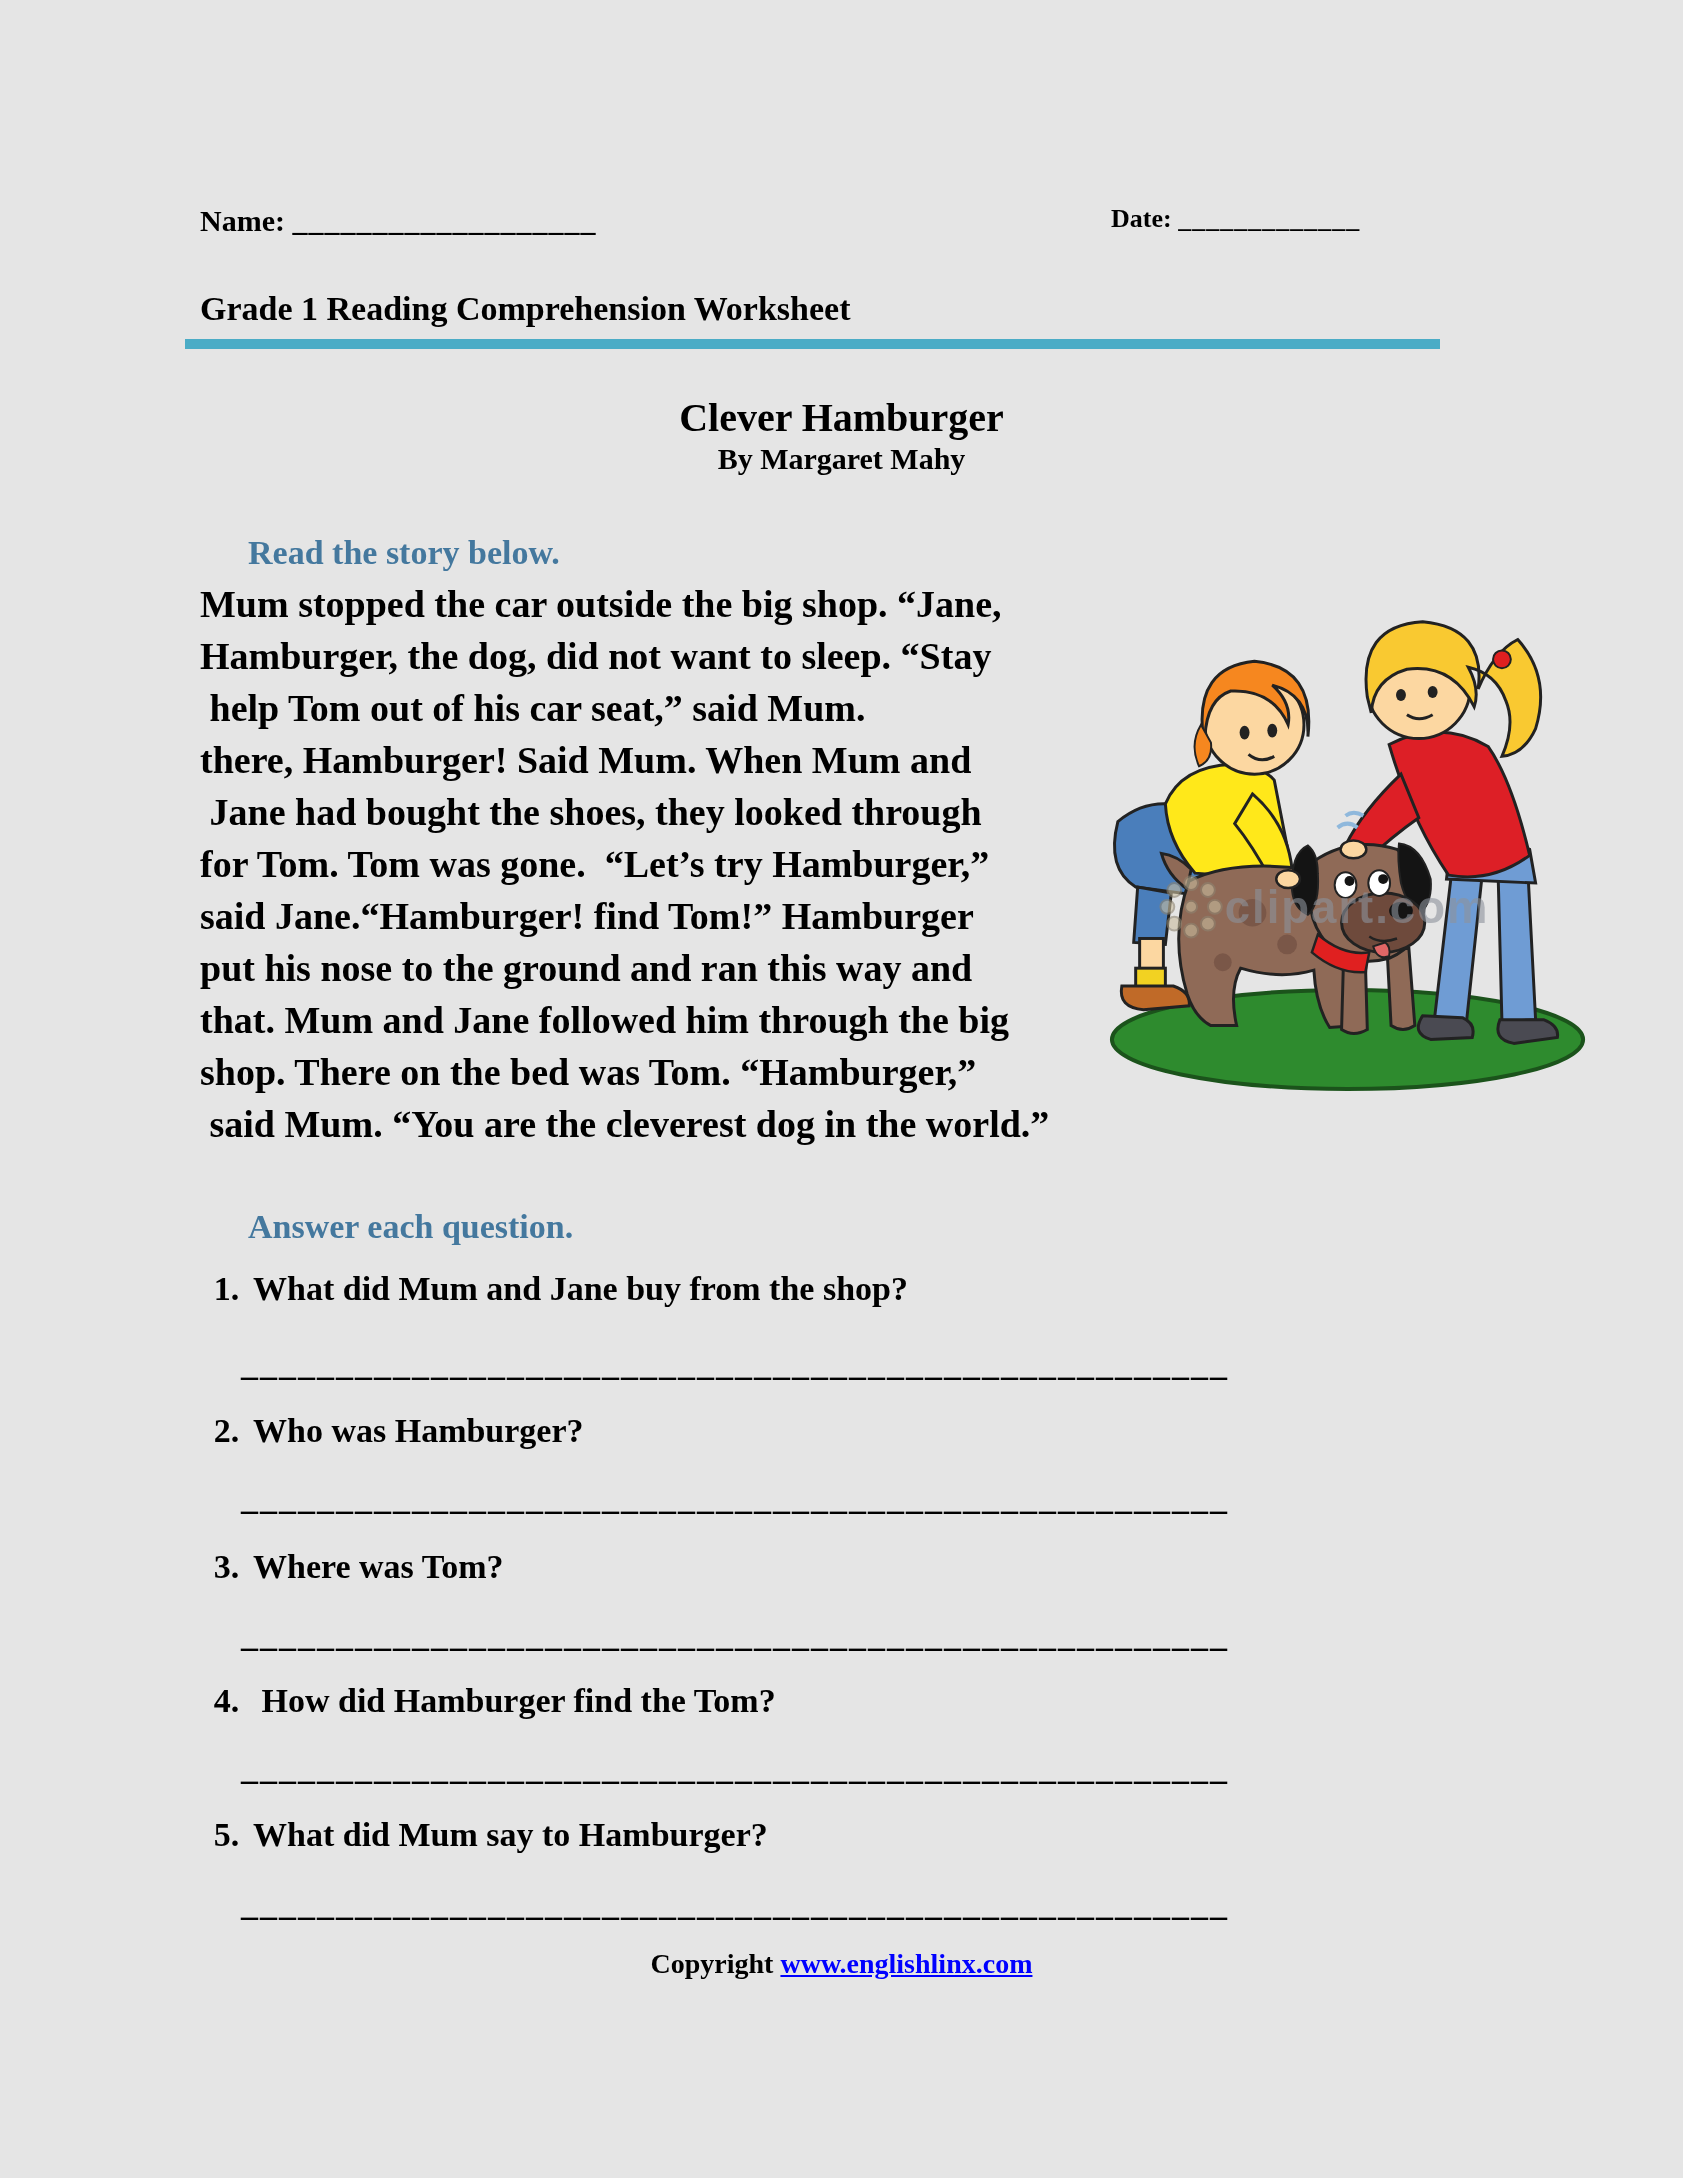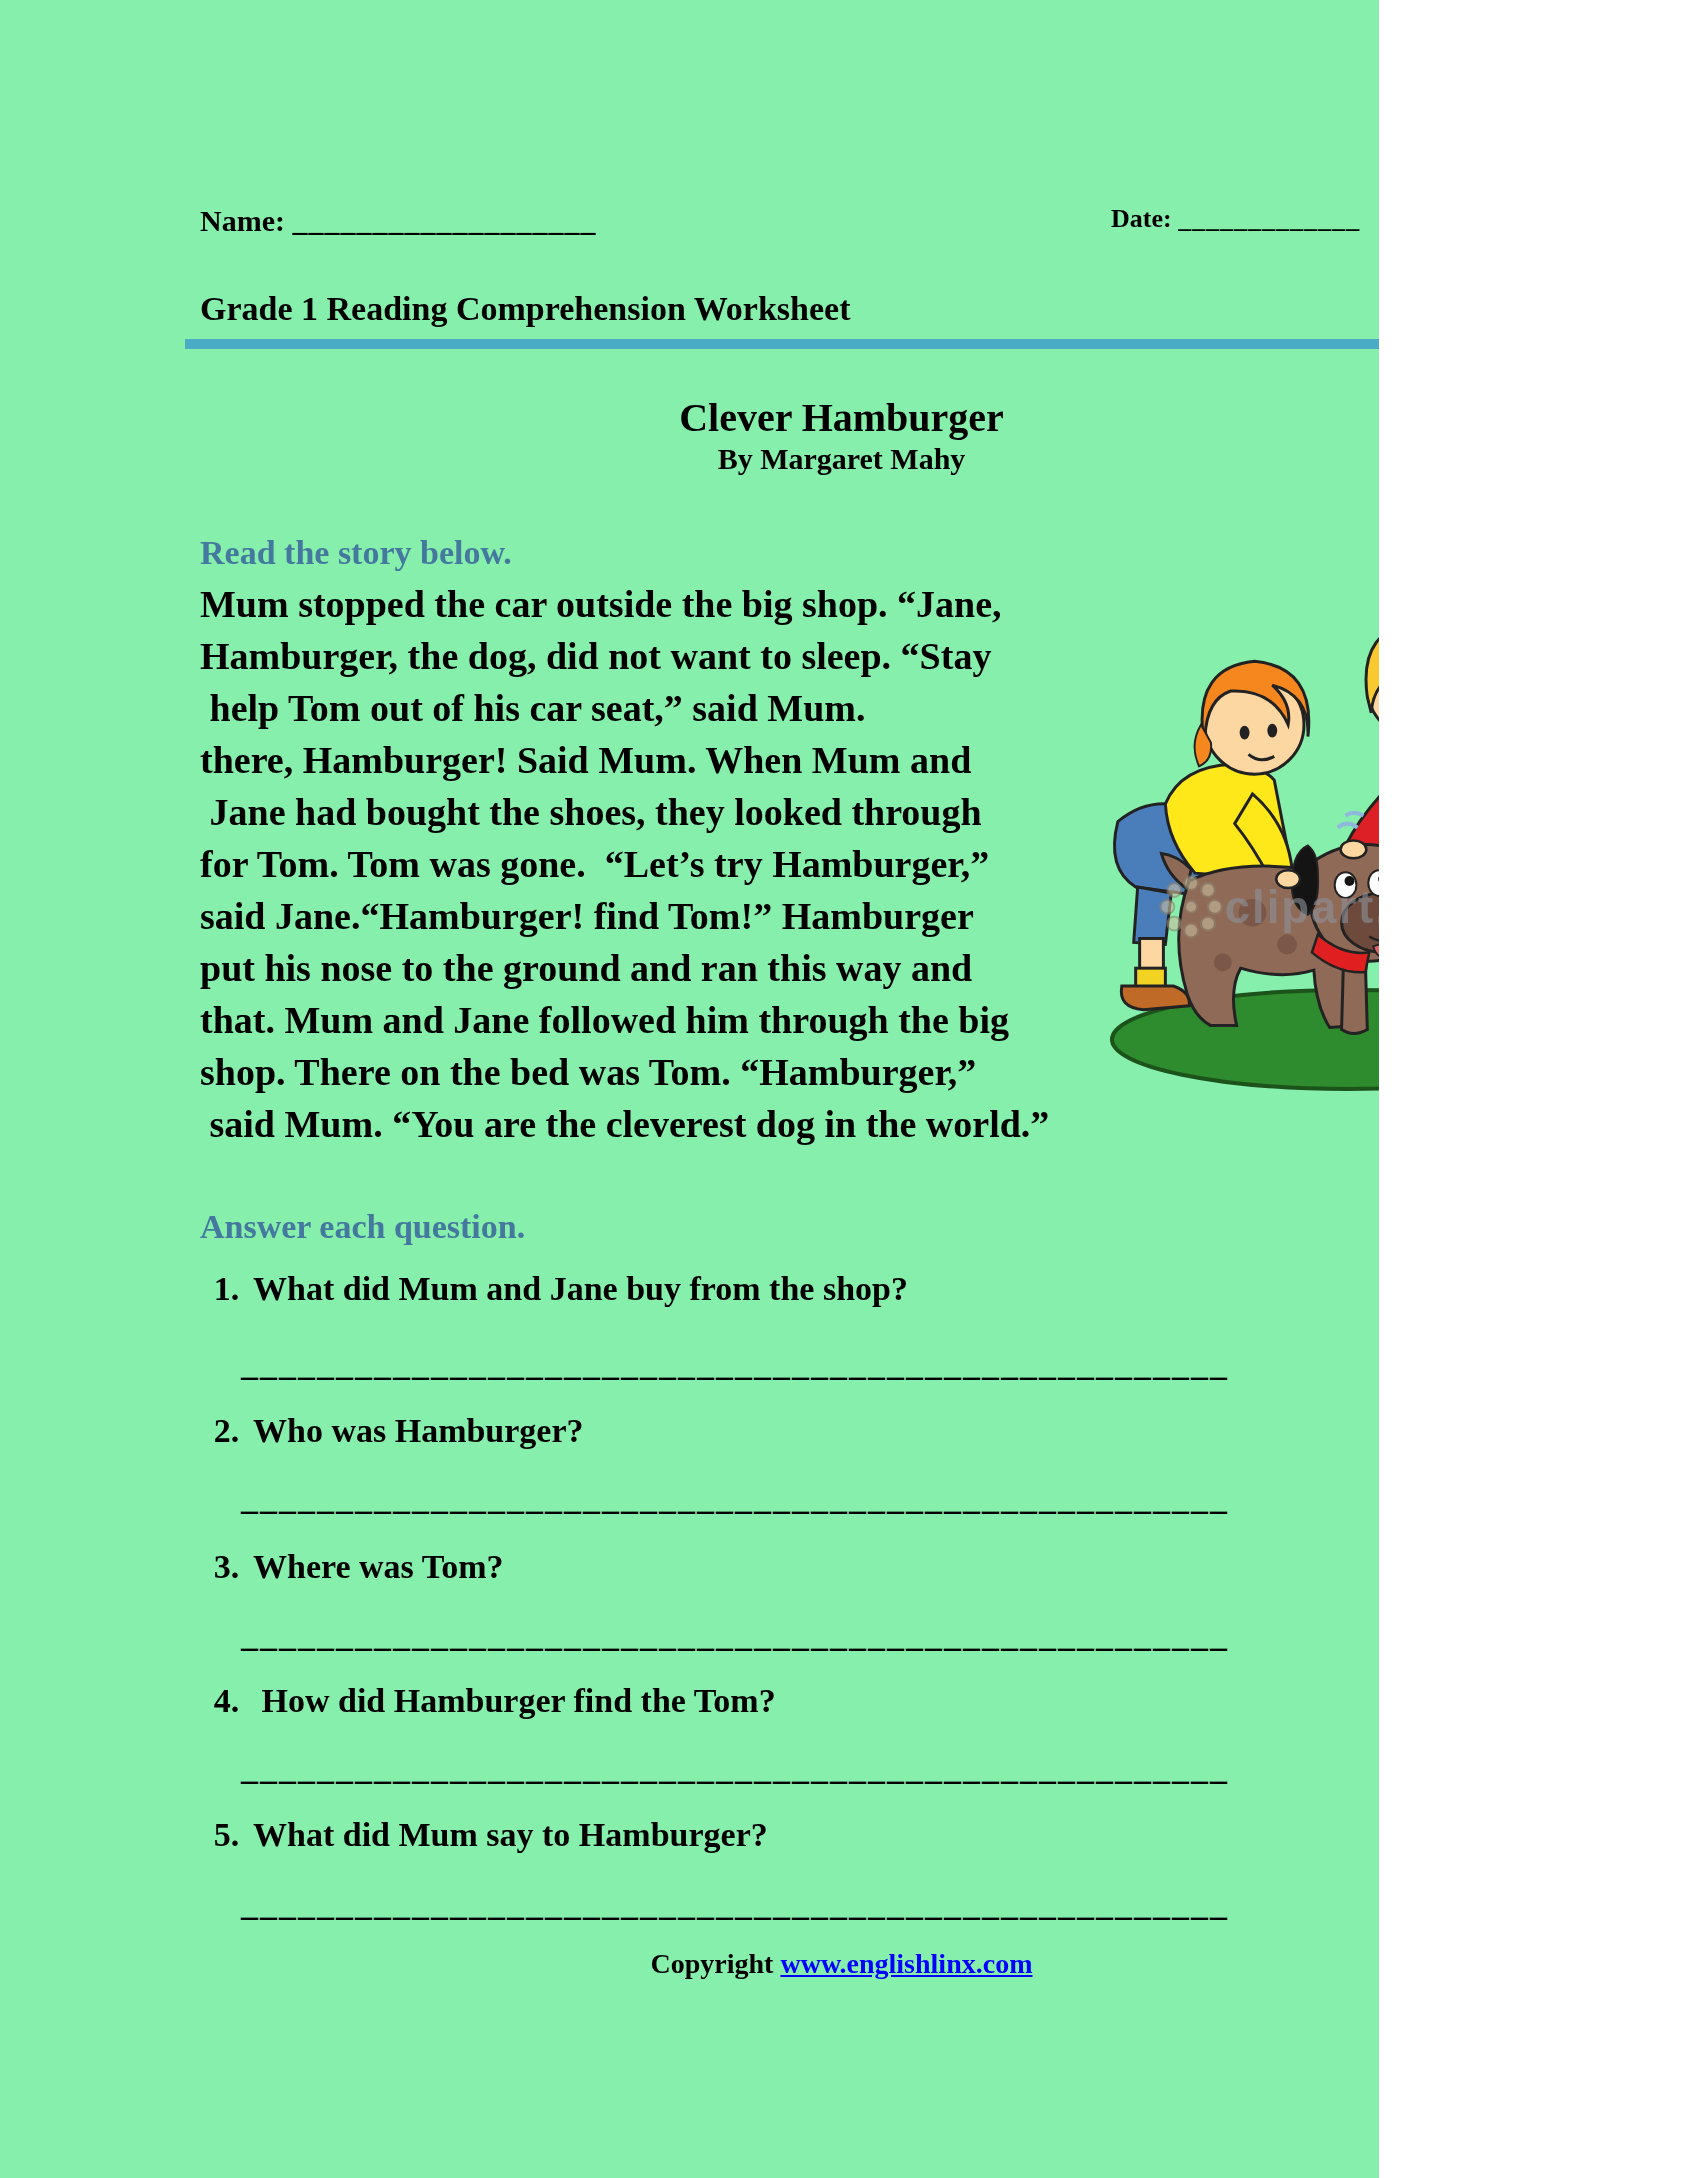--- a/index.html
+++ b/index.html
@@ -1,33 +1,33 @@
 <!DOCTYPE html>
 <html><head>
 <meta charset="utf-8">
 <style>
   html,body{margin:0;padding:0;background:#ffffff;}
   .page{
     position:relative;
-    width:1379px;height:2178px;
-    background:#86efac;
+    width:1683px;height:2178px;
+    background:#e5e5e5;
     font-family:"Liberation Serif","DejaVu Serif",serif;
     font-weight:bold;
     color:#000000;
     overflow:hidden;
   }
   .abs{position:absolute;}
   .name-row{top:203px;left:200px;font-size:30px;line-height:1.2;}
   .date-row{top:203px;left:1111px;font-size:26px;line-height:1.2;}
   .blank{letter-spacing:1px;}
   .grade-heading{top:289px;left:200px;font-size:34px;line-height:1.2;}
   .teal-bar{top:339px;left:185px;width:1255px;height:10px;background:#4BACC6;}
   .title{top:394px;left:0;width:1683px;text-align:center;font-size:40px;line-height:1.2;}
   .byline{top:441px;left:0;width:1683px;text-align:center;font-size:30px;line-height:1.2;}
-  .blue-heading{color:#44789E;font-size:34px;line-height:1.2;}
+  .blue-heading{color:#44789E;font-size:34px;line-height:1.2;margin-left:48px;}
   .read-heading{top:533px;left:200px;}
   .answer-heading{top:1207px;left:200px;}
   .story{top:578px;left:200px;font-size:38px;line-height:52px;}
   .story-line{white-space:pre;}
   .clipart{top:586px;left:1104px;width:490px;height:505px;}
   .question{left:200px;font-size:34px;line-height:1.2;text-align:center;}
   .q-num{display:inline-block;width:53px;}
   .q-text{white-space:pre;}
   .q1{top:1269px;} .q2{top:1411px;} .q3{top:1547px;} .q4{top:1681px;} .q5{top:1815px;}
   .answer-line{left:241px;font-size:34px;line-height:1.2;letter-spacing:2px;white-space:pre;}

